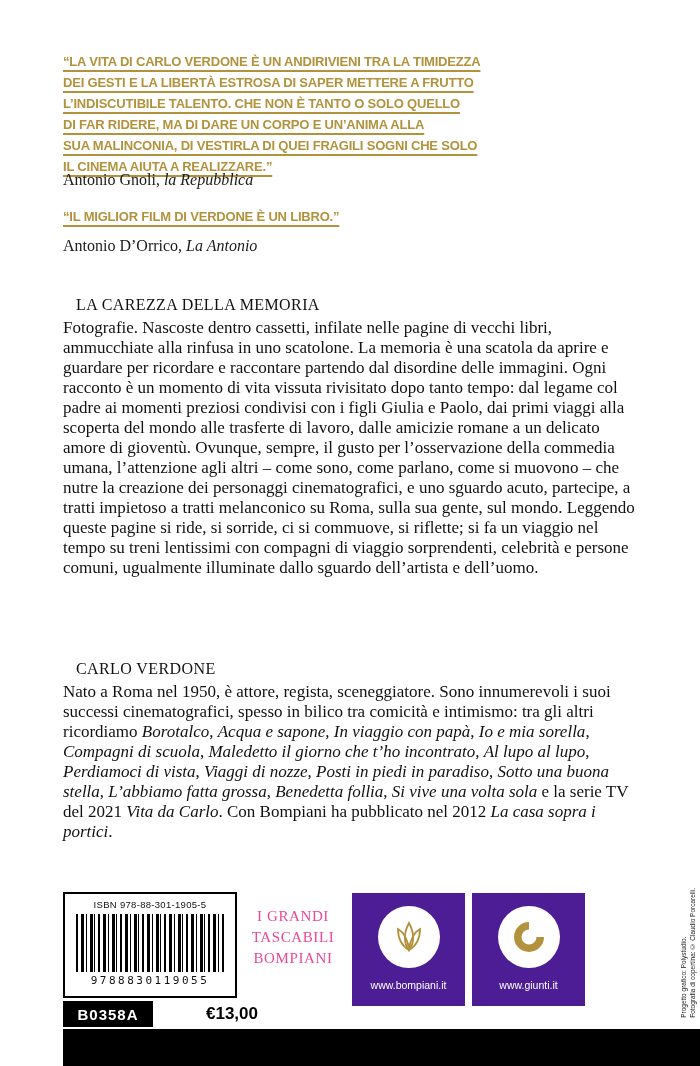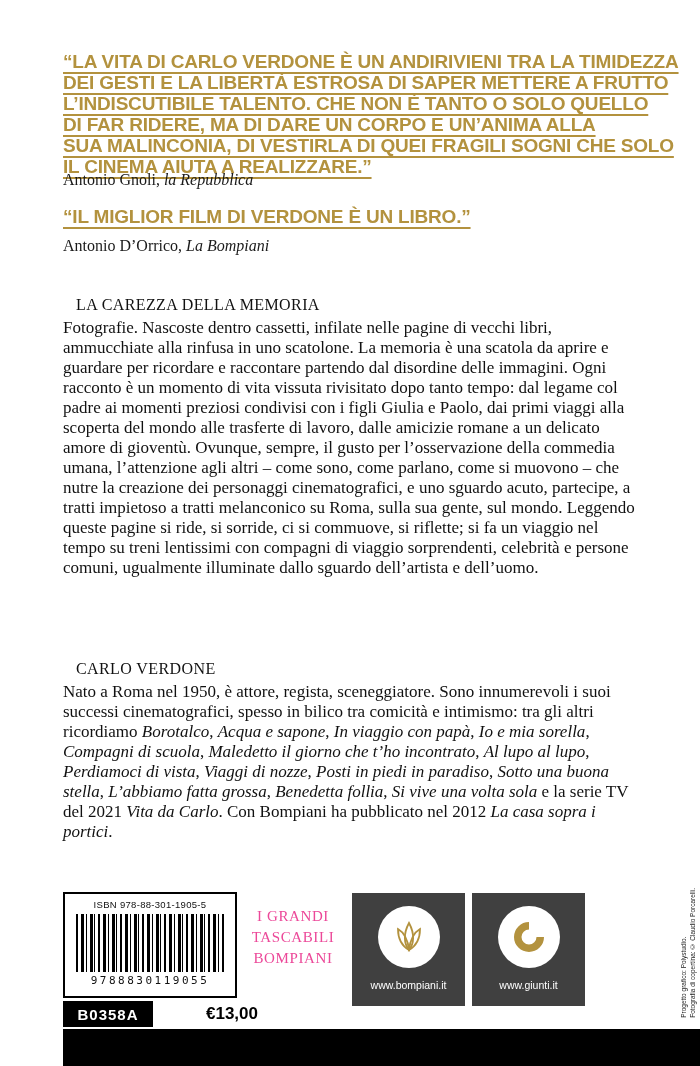--- a/index.html
+++ b/index.html
@@ -5,21 +5,21 @@
   html,body { margin:0; padding:0; background:#ffffff; }
   .page {
     position:relative; width:700px; height:1066px; background:#ffffff;
     font-family:"Liberation Serif", serif; color:#111111; overflow:hidden;
   }
 
   
   .gold-quote {
     position:absolute; left:63px;
     font-family:"Liberation Sans", sans-serif; font-weight:700;
-    font-size:19px; line-height:21px; letter-spacing:-0.2px;
+    font-size:13px; line-height:21px; letter-spacing:-0.2px;
     color:#b3923e;
   }
   .qline {
     white-space:nowrap;
     text-decoration:underline;
     text-decoration-thickness:2px;
     text-underline-offset:4px;
   }
 
   .attrib {
@@ -70,21 +70,21 @@
     font-weight:700; font-size:17px; color:#000;
   }
 
   .imprint {
     position:absolute; left:240px; top:906px; width:106px; text-align:center;
     font-size:15px; line-height:21px; letter-spacing:0.6px; color:#ec4899;
   }
 
   .pub-square {
     position:absolute; top:893px; width:113px; height:113px;
-    background:#404040;
+    background:#4c1d95;
   }
   .square-1 { left:352px; }
   .square-2 { left:472px; }
   .logo-circle {
     width:62px; height:62px; border-radius:50%; background:#fff;
     margin:13px auto 0; display:flex; align-items:center; justify-content:center;
   }
   .site {
     margin-top:11px; text-align:center; color:#fff;
     font-family:"Liberation Sans", sans-serif; font-size:10.5px;
@@ -114,21 +114,21 @@
     <div class="qline">SUA MALINCONIA, DI VESTIRLA DI QUEI FRAGILI SOGNI CHE SOLO</div>
     <div class="qline">IL CINEMA AIUTA A REALIZZARE.”</div>
   </div>
 
   <p class="attrib" style="top:170px;"><span>Antonio Gnoli, </span><span style="font-style: italic;">la Repubblica</span></p>
 
   <div class="gold-quote" style="top:206px;">
     <div class="qline">“IL MIGLIOR FILM DI VERDONE È UN LIBRO.”</div>
   </div>
 
-  <p class="attrib" style="top:236px;"><span>Antonio D’Orrico, </span><span style="font-style: italic;">La Bompiani</span></p>
+  <p class="attrib" style="top:236px;"><span>Antonio D’Orrico, </span><span style="font-style: italic;">La Antonio</span></p>
 
   <h2 class="section-heading" style="top:296px;">LA CAREZZA DELLA MEMORIA</h2>
   <p class="body-par" style="top:318px;">Fotografie. Nascoste dentro cassetti, infilate nelle pagine di vecchi libri, ammucchiate alla rinfusa in uno scatolone. La memoria è una scatola da aprire e guardare per ricordare e raccontare partendo dal disordine delle immagini. Ogni racconto è un momento di vita vissuta rivisitato dopo tanto tempo: dal legame col padre ai momenti preziosi condivisi con i figli Giulia e Paolo, dai primi viaggi alla scoperta del mondo alle trasferte di lavoro, dalle amicizie romane a un delicato amore di gioventù. Ovunque, sempre, il gusto per l’osservazione della commedia umana, l’attenzione agli altri – come sono, come parlano, come si muovono – che nutre la creazione dei personaggi cinematografici, e uno sguardo acuto, partecipe, a tratti impietoso a tratti melanconico su Roma, sulla sua gente, sul mondo. Leggendo queste pagine si ride, si sorride, ci si commuove, si riflette; si fa un viaggio nel tempo su treni lentissimi con compagni di viaggio sorprendenti, celebrità e persone comuni, ugualmente illuminate dallo sguardo dell’artista e dell’uomo.</p>
 
   <h2 class="section-heading" style="top:660px;">CARLO VERDONE</h2>
   <p class="body-par" style="top:682px;"><span>Nato a Roma nel 1950, è attore, regista, sceneggiatore. Sono innumerevoli i suoi successi cinematografici, spesso in bilico tra comicità e intimismo: tra gli altri ricordiamo </span><span style="font-style: italic;">Borotalco</span><span>, </span><span style="font-style: italic;">Acqua e sapone</span><span>, </span><span style="font-style: italic;">In viaggio con papà</span><span>, </span><span style="font-style: italic;">Io e mia sorella</span><span>, </span><span style="font-style: italic;">Compagni di scuola</span><span>, </span><span style="font-style: italic;">Maledetto il giorno che t’ho incontrato</span><span>, </span><span style="font-style: italic;">Al lupo al lupo</span><span>, </span><span style="font-style: italic;">Perdiamoci di vista</span><span>, </span><span style="font-style: italic;">Viaggi di nozze</span><span>, </span><span style="font-style: italic;">Posti in piedi in paradiso</span><span>, </span><span style="font-style: italic;">Sotto una buona stella</span><span>, </span><span style="font-style: italic;">L’abbiamo fatta grossa</span><span>, </span><span style="font-style: italic;">Benedetta follia</span><span>, </span><span style="font-style: italic;">Si vive una volta sola</span><span> e la serie TV del 2021 </span><span style="font-style: italic;">Vita da Carlo</span><span>. Con Bompiani ha pubblicato nel 2012 </span><span style="font-style: italic;">La casa sopra i portici</span><span>.</span></p>
 
   <div class="barcode-box">
     <div class="isbn-label">ISBN 978-88-301-1905-5</div>
     <div class="bars"></div>

